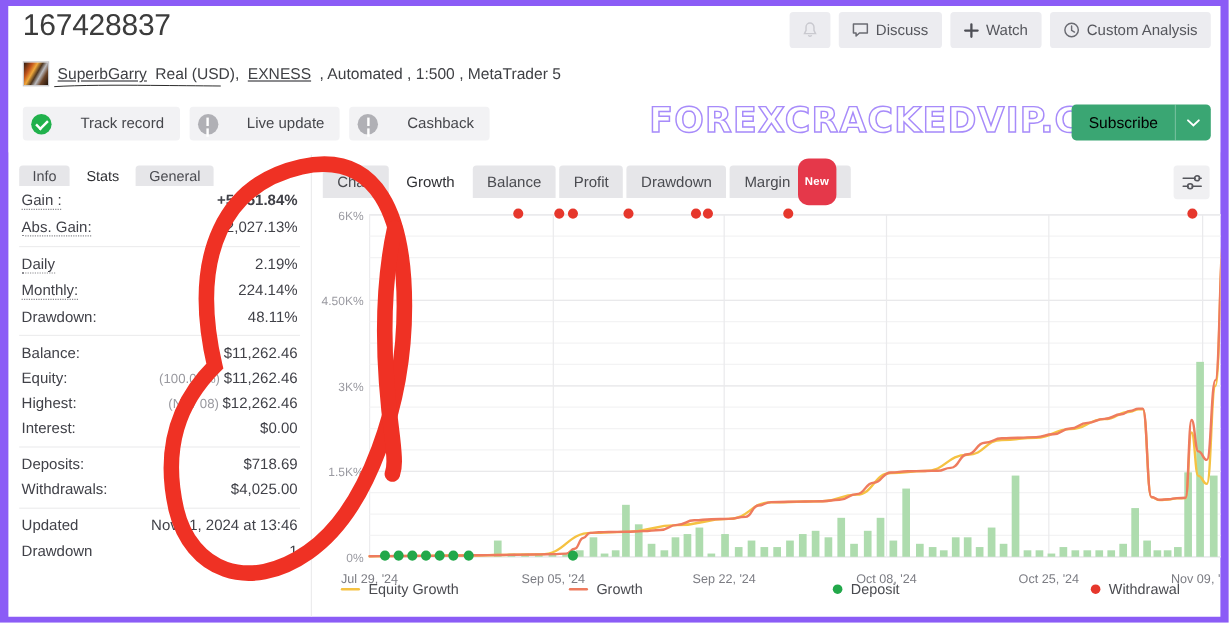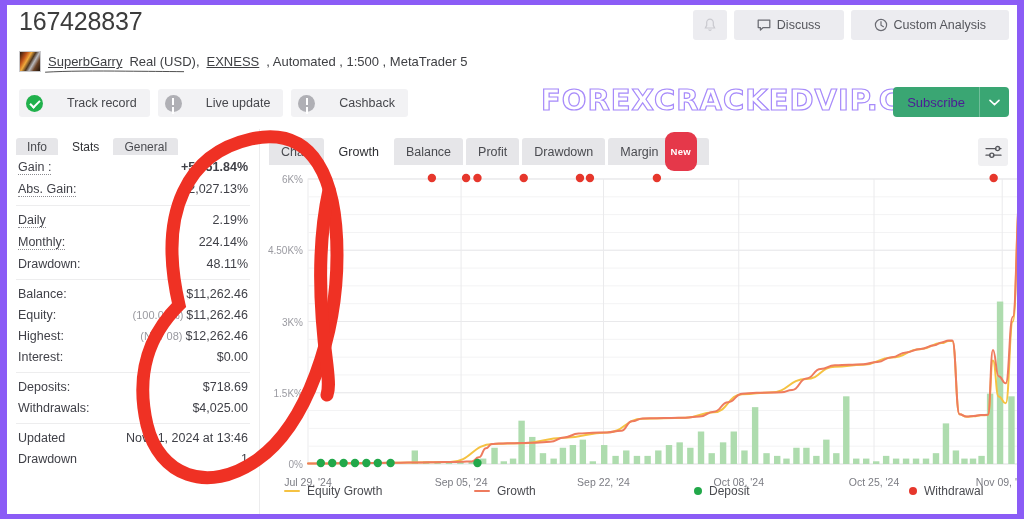--- a/index.html
+++ b/index.html
@@ -24,21 +24,21 @@
   
   .header { position: absolute; left: 0; top: 0; right: 0; height: 122px; background:#fff; }
   .acct-id {
     position: absolute; left: 12px; top: 2px;
     font-size: 25px; color: #3c3c3c; letter-spacing: -0.2px;
   }
   .topbtns { position: absolute; right: 8px; top: 5px; display:flex; gap:7px; align-items:center; }
   .tbtn {
     background:#ececf0; border-radius:3px; height:30px;
     display:flex; align-items:center; gap:6px;
-    padding:0 23px; font-size:12.5px; color:#55565c; white-space:nowrap;
+    padding:0 11px; font-size:12.5px; color:#55565c; white-space:nowrap;
   }
   .tbtn.icononly { width:34px; padding:0; justify-content:center; }
   .tbtn svg { display:block; }
 
   .acct-line {
     position:absolute; left:12px; top:46px;
     display:flex; align-items:center; gap:7px;
     font-size:13px; color:#3f4044;
   }
   .avatar {
@@ -77,21 +77,21 @@
     font-size:29px; font-weight:bold; letter-spacing:1px;
     color:#ffffff;
     -webkit-text-stroke: 1.2px #a78bfa;
     text-shadow: 0 0 0 #a78bfa;
     font-family:"DejaVu Sans", sans-serif;
     white-space:nowrap;
   }
   .subscribe {
     position:absolute; right:8px; top:82px;
     display:flex; align-items:stretch; height:30px;
-    background:#3aa673; border-radius:4px; overflow:hidden; color:#4c1d95;
+    background:#3aa673; border-radius:4px; overflow:hidden; color:#000000;
   }
   .subscribe .lbl { padding:0 14px; display:flex; align-items:center; font-size:13px; }
   .subscribe .car {
     width:30px; display:flex; align-items:center; justify-content:center;
     border-left:1px solid rgba(255,255,255,.28); font-size:11px;
   }
 
   
   .panels { position:absolute; left:0; top:124px; right:0; bottom:0; display:flex; }
   .left { width:252px; flex:none; position:relative; padding:0 9px; }
@@ -161,20 +161,26 @@
         <svg width="14" height="15" viewBox="0 0 14 15">
           <path d="M7 1.2a3.3 3.3 0 0 0-3.3 3.3v2.8L2.4 10h9.2l-1.3-2.7V4.5A3.3 3.3 0 0 0 7 1.2z" fill="none" stroke="#c9c9cf" stroke-width="1.2"></path>
           <path d="M5.7 11.3a1.35 1.35 0 0 0 2.6 0" fill="none" stroke="#c9c9cf" stroke-width="1.2"></path>
         </svg>
       </div>
       <div class="tbtn">
         <svg width="14" height="14" viewBox="0 0 14 14">
           <path d="M1.2 2.1h11.6v7.4H6.2L3.4 12V9.5H1.2z" fill="none" stroke="#6a6b72" stroke-width="1.25" stroke-linejoin="round"></path>
         </svg>
         <span>Discuss</span>
+      </div>
+      <div class="tbtn">
+        <svg width="13" height="13" viewBox="0 0 13 13">
+          <path d="M6.5 1.3v10.4M1.3 6.5h10.4" stroke="#4d4e55" stroke-width="1.9" stroke-linecap="round"></path>
+        </svg>
+        <span>Watch</span>
       </div>
       <div class="tbtn">
         <svg width="14" height="14" viewBox="0 0 14 14">
           <circle cx="7" cy="7" r="5.6" fill="none" stroke="#6a6b72" stroke-width="1.2"></circle>
           <path d="M7 3.7V7.2l2.4 1.5" fill="none" stroke="#6a6b72" stroke-width="1.2" stroke-linecap="round"></path>
         </svg>
         <span>Custom Analysis</span>
       </div>
     </div>
 

